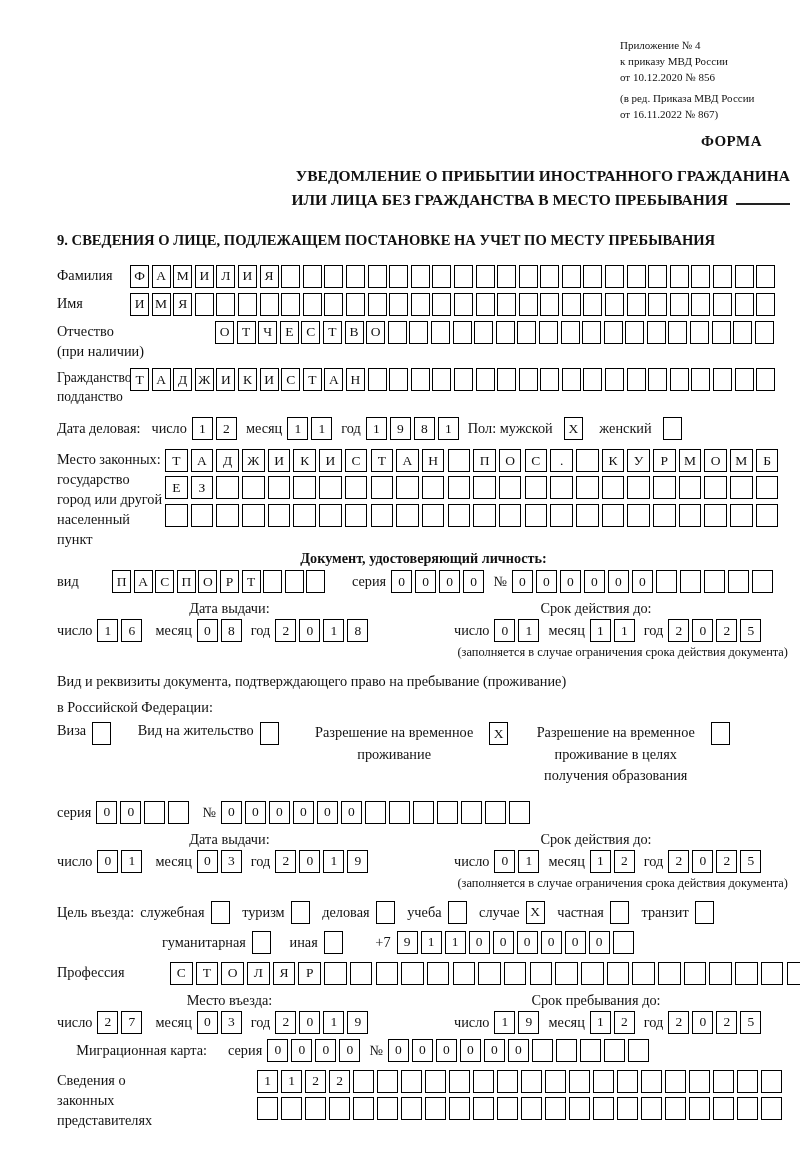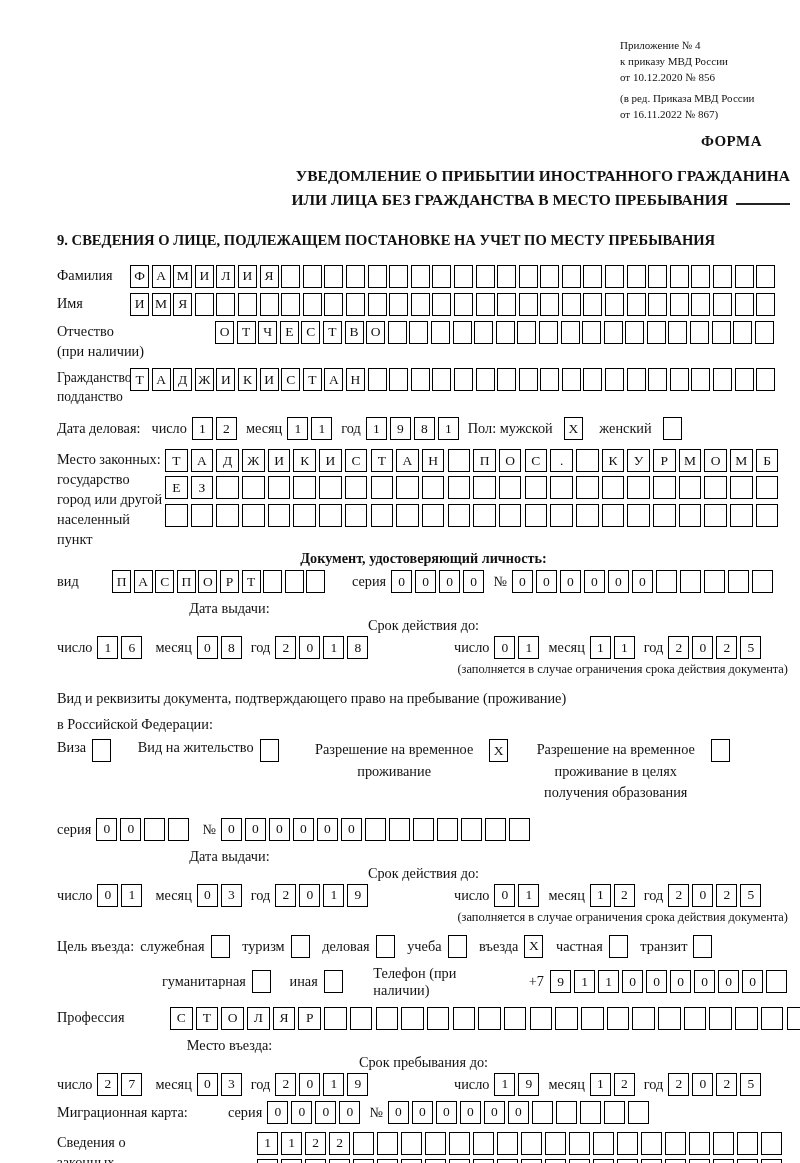--- a/index.html
+++ b/index.html
@@ -22,21 +22,21 @@
   .cb{margin-left:6px;}
   
   .frow{display:flex;align-items:flex-start;margin-top:5px;}
   .lblcol{flex:none;font-size:14.3px;line-height:1.4;}
   .w73{width:73px;} .w158{width:158px;} .w108{width:108px;} .w113{width:113px;} .w200{width:200px;}
   .stack > .boxes{margin-top:0;} .stack > .boxes + .boxes{margin-top:4.5px;}
   .inline{display:flex;align-items:center;font-size:14.3px;}
   .inline .lab{margin-right:5px;}
   .gap10{margin-left:10px;} .gap16{margin-left:16px;} .gap24{margin-left:24px;} .gap6{margin-left:6px;}
   .dochead{margin-top:1px;text-align:center;font-weight:bold;font-size:14.2px;}
-  .datehead{display:flex;font-size:14.3px;margin-top:7px;flex-direction:column;}
+  .datehead{display:flex;font-size:14.3px;margin-top:7px;}
   .datehead .t1{width:345px;text-align:center;}
   .datehead .t2{flex:1;text-align:center;}
   .daterow{display:flex;margin-top:2px;align-items:center;}
   .daterow .half1{width:345px;display:flex;align-items:center;}
   .daterow .half2{display:flex;align-items:center;margin-left:52px;}
   .note{font-size:12.4px;text-align:right;margin-top:3px;padding-right:2px;}
   .intro{margin-top:9px;font-size:14.3px;line-height:1.8;}
   .optrow{display:flex;align-items:flex-start;margin-top:2px;font-size:14.3px;}
   .opt{display:flex;align-items:flex-start;}
   .optcenter{text-align:center;width:178px;line-height:1.5;}
@@ -520,21 +520,21 @@
     </span>
     <span class="pair gap10">
       <span>деловая</span>
       <span class="cell cb"></span>
     </span>
     <span class="pair gap10">
       <span>учеба</span>
       <span class="cell cb"></span>
     </span>
     <span class="pair gap10">
-      <span>въезда</span>
+      <span>случае</span>
       <span class="cell cb">X</span>
     </span>
     <span class="pair gap10">
       <span>частная</span>
       <span class="cell cb"></span>
     </span>
     <span class="pair gap10">
       <span>транзит</span>
       <span class="cell cb"></span>
     </span>
@@ -542,21 +542,20 @@
 
   <div class="goalrow" style="margin-left:105px;margin-top:7px;">
     <span class="pair">
       <span>гуманитарная</span>
       <span class="cell cb"></span>
     </span>
     <span class="pair gap16">
       <span>иная</span>
       <span class="cell cb"></span>
     </span>
-    <span style="margin-left:28px;">Телефон (при наличии)</span>
     <span style="margin-left:30px;margin-right:6px;">+7</span>
     <span class="boxes md">
         <span class="cell">9</span>
         <span class="cell">1</span>
         <span class="cell">1</span>
         <span class="cell">0</span>
         <span class="cell">0</span>
         <span class="cell">0</span>
         <span class="cell">0</span>
         <span class="cell">0</span>
@@ -634,21 +633,21 @@
       <span class="lab gap6">год</span>
       <span class="boxes md">
           <span class="cell">2</span>
           <span class="cell">0</span>
           <span class="cell">2</span>
           <span class="cell">5</span>
         </span>
     </div>
   </div>
 
-  <div class="frow inline" style="">
+  <div class="frow inline" style="text-align:right;">
     <span class="lab" style="width:150px;">Миграционная карта:</span>
     <span class="lab gap16">серия</span>
     <span class="boxes md">
         <span class="cell">0</span>
         <span class="cell">0</span>
         <span class="cell">0</span>
         <span class="cell">0</span>
       </span>
     <span class="lab gap6">№</span>
     <span class="boxes md">

